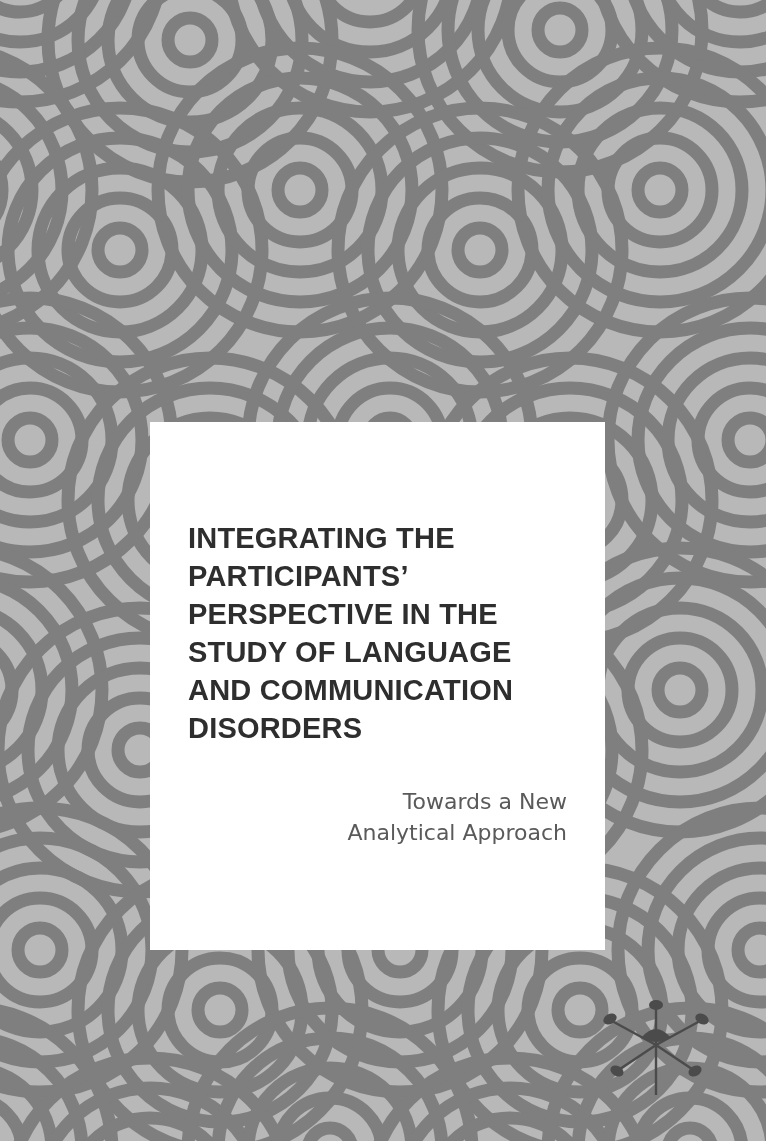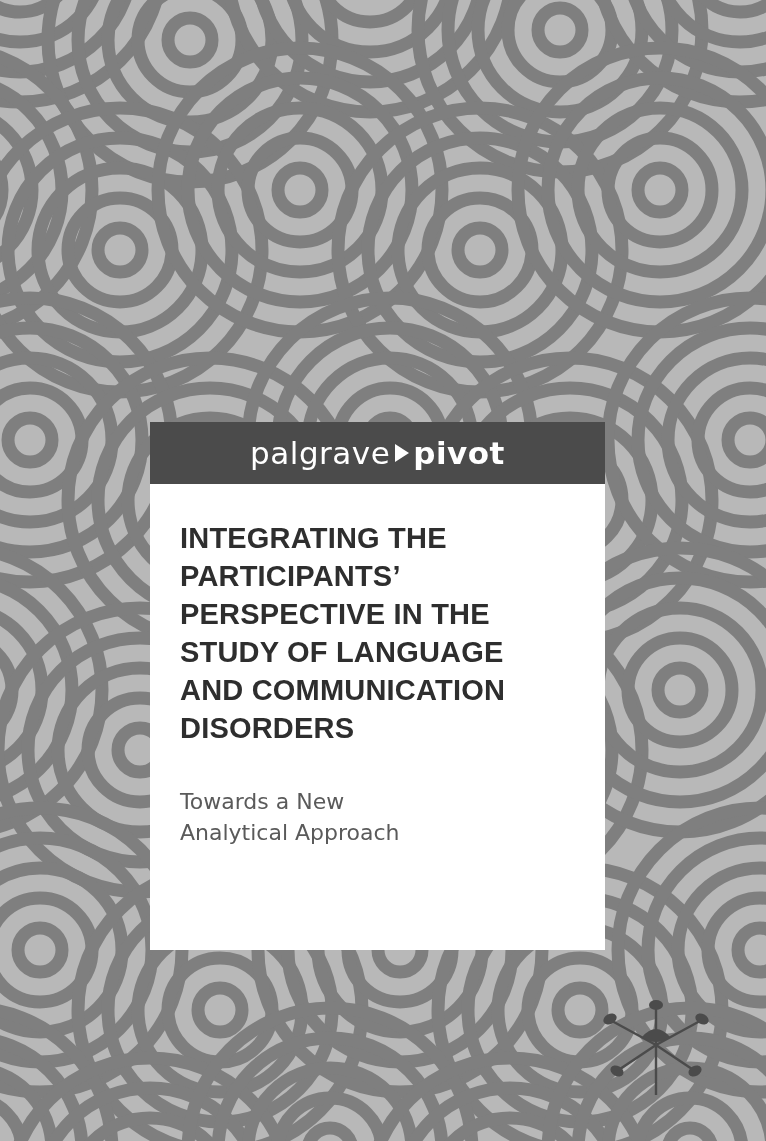--- a/index.html
+++ b/index.html
@@ -66,21 +66,21 @@
     border-top: 9px solid transparent;
     border-bottom: 9px solid transparent;
     margin: 0 4px 0 5px;
   }
   .brand .pivot {
     font-weight: 700;
   }
 
   .panel-inner {
     position: absolute;
-    left: 142px;
+    left: 150px;
     top: 484px;
     width: 455px;
     height: 466px;
     box-sizing: border-box;
     padding: 36px 38px 20px 38px;
     display: flex;
     flex-direction: column;
   }
   .title {
     color: #2e2e2e;
@@ -92,21 +92,21 @@
     text-align: left;
     margin: 0;
     font-family: "Liberation Sans", sans-serif;
   }
   .subtitle {
     margin-top: 38px;
     color: #5a5a5a;
     font-size: 22px;
     line-height: 1.42;
     font-weight: 400;
-    text-align: left;
+    text-align: right;
     font-family: "DejaVu Sans", sans-serif;
   }
   .author {
     margin-top: 62px;
     color: #4a4a4a;
     font-size: 18.5px;
     font-weight: 400;
     text-align: center;
     letter-spacing: 0.2px;
     font-family: "DejaVu Sans", sans-serif;
@@ -173,27 +173,20 @@
         <use href="#rings" x="150" y="1200"></use>
         <use href="#rings" x="330" y="1150"></use>
         <use href="#rings" x="510" y="1200"></use>
         <use href="#rings" x="690" y="1150"></use>
       </g>
     </svg>
   </div>
 
   <div class="panel"></div>
 
-  <div class="brandbar">
-    <div class="brand">
-      <span class="palgrave">palgrave</span>
-      <span class="tri"></span>
-      <span class="pivot">pivot</span>
-    </div>
-  </div>
 
   <div class="panel-inner">
     <h1 class="title">Integrating the Participants’ Perspective in the Study of Language and Communication Disorders</h1>
     <div class="subtitle" style="white-space: pre-line;">Towards a New
 Analytical Approach</div>
   </div>
 
   <div class="logo">
     <svg width="132" height="96" viewBox="0 0 132 96" xmlns="http://www.w3.org/2000/svg" aria-hidden="true">
       <g stroke="#4b4b4b" stroke-width="2.4" fill="none">

